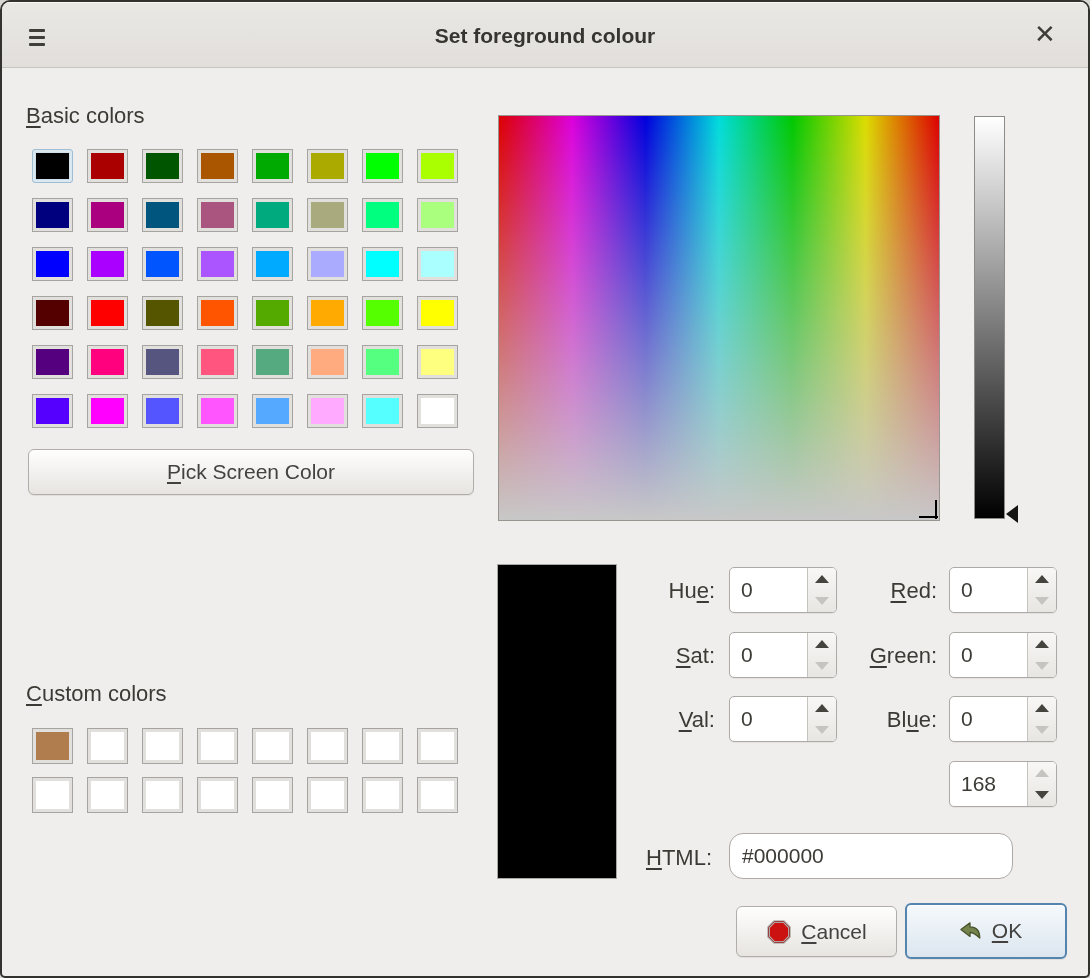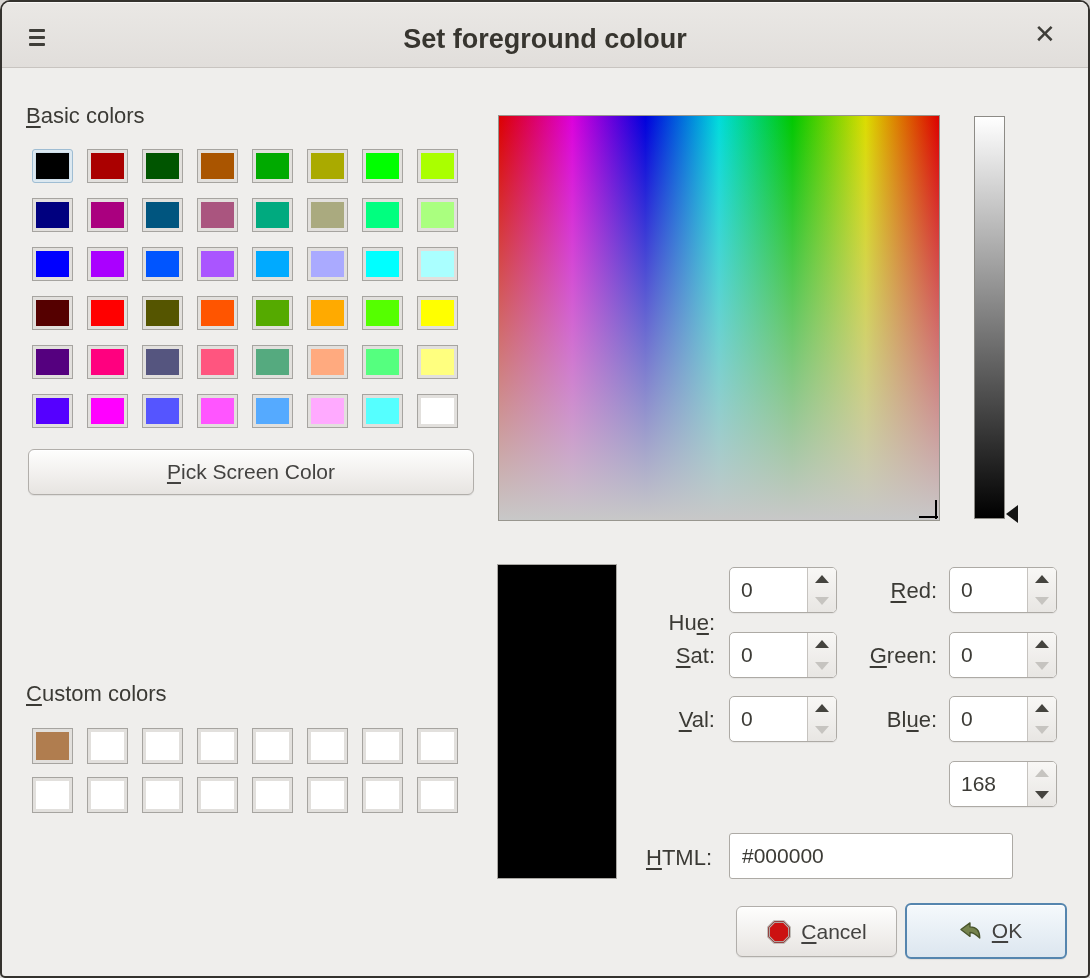--- a/index.html
+++ b/index.html
@@ -15,21 +15,21 @@
   }
   
   .titlebar{
     position:absolute;top:0;left:0;right:0;height:66px;
     background:linear-gradient(#eae8e5,#e1dedb);
     border-bottom:1px solid #c8c4c0;
     box-shadow:inset 0 1px 0 rgba(255,255,255,.7);
   }
   .title{
     position:absolute;left:0;right:0;top:22px;text-align:center;
-    font-size:27px;font-weight:bold;color:#37352f;
+    font-size:21px;font-weight:bold;color:#37352f;
   }
   .hamburger{position:absolute;left:27px;top:27px;width:16px;cursor:default;}
   .hamburger div{height:3px;background:#3f3e39;margin-bottom:4px;border-radius:1px;}
   .closebtn{
     position:absolute;right:26px;top:13px;width:34px;height:38px;
     font-size:26px;font-weight:bold;color:#3f3e39;text-align:center;line-height:38px;
   }
   u{text-decoration:underline;text-decoration-thickness:2px;text-underline-offset:3px;}
   
   .sec-label{position:absolute;font-size:22px;color:#3b3a35;}
@@ -88,21 +88,21 @@
     width:29px;border-left:1px solid #c6c3bf;display:flex;flex-direction:column;
     background:linear-gradient(#f8f7f5,#e8e6e3);
   }
   .spin .arrow{flex:1;display:flex;align-items:center;justify-content:center;}
   .tri-up{width:0;height:0;border-left:7px solid transparent;border-right:7px solid transparent;border-bottom:8px solid #45443f;}
   .tri-down{width:0;height:0;border-left:7px solid transparent;border-right:7px solid transparent;border-top:8px solid #45443f;}
   .arrow.disabled .tri-up{border-bottom-color:#c6c4c0;}
   .arrow.disabled .tri-down{border-top-color:#c6c4c0;}
   .textfield{
     position:absolute;height:46px;background:#fff;
-    border:1px solid #adaaa5;border-radius:3px;
+    border:1px solid #adaaa5;border-radius:14px;
     font-size:21px;color:#3c3b36;padding:10px 0 0 12px;
   }
   .action-icon{width:26px;height:26px;flex:0 0 auto;}
 </style>
 </head>
 <body>
 
 <div class="window">
 
   <div class="titlebar">
@@ -323,21 +323,21 @@
   <div class="huesat" style="background: linear-gradient(rgba(200, 200, 200, 0), rgb(200, 200, 200)), linear-gradient(to right, rgb(220, 0, 0), rgb(220, 0, 220), rgb(0, 0, 220), rgb(0, 220, 220), rgb(0, 200, 0), rgb(220, 220, 0), rgb(220, 0, 0));">
     <div class="marker-v" style="background: rgb(0, 0, 0);"></div>
     <div class="marker-h" style="background: rgb(0, 0, 0);"></div>
   </div>
 
   <div class="vslider" style="background: linear-gradient(rgb(255, 255, 255), rgb(0, 0, 0));"></div>
   <div class="varrow"></div>
 
   <div class="preview" style="background: rgb(0, 0, 0);"></div>
 
-  <div class="spin-label" style="left:600px;top:608px;width:113px;">Hu<u>e</u>:</div>
+  <div class="spin-label" style="left:600px;top:576px;width:113px;">Hu<u>e</u>:</div>
   <div class="spin-label" style="left:600px;top:641px;width:113px;"><u>S</u>at:</div>
   <div class="spin-label" style="left:600px;top:705px;width:113px;"><u>V</u>al:</div>
 
   <div class="spin-label" style="left:790px;top:576px;width:145px;"><u>R</u>ed:</div>
   <div class="spin-label" style="left:790px;top:641px;width:145px;"><u>G</u>reen:</div>
   <div class="spin-label" style="left:790px;top:705px;width:145px;">Bl<u>u</u>e:</div>
   <div class="spin-label" style="left:600px;top:843px;width:110px;"><u>H</u>TML:</div>
 
   <div class="spin" style="left:727px;top:565px;width:108px;">
     <div class="val">0</div>

